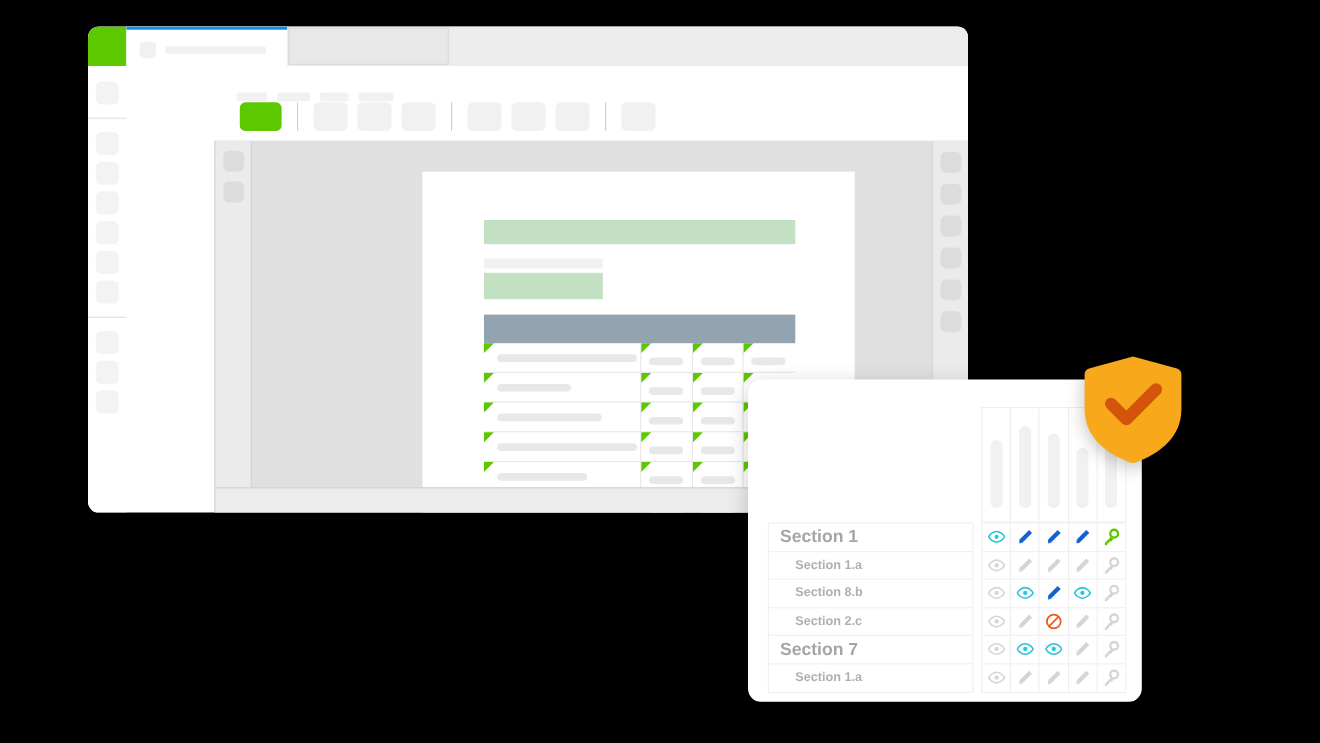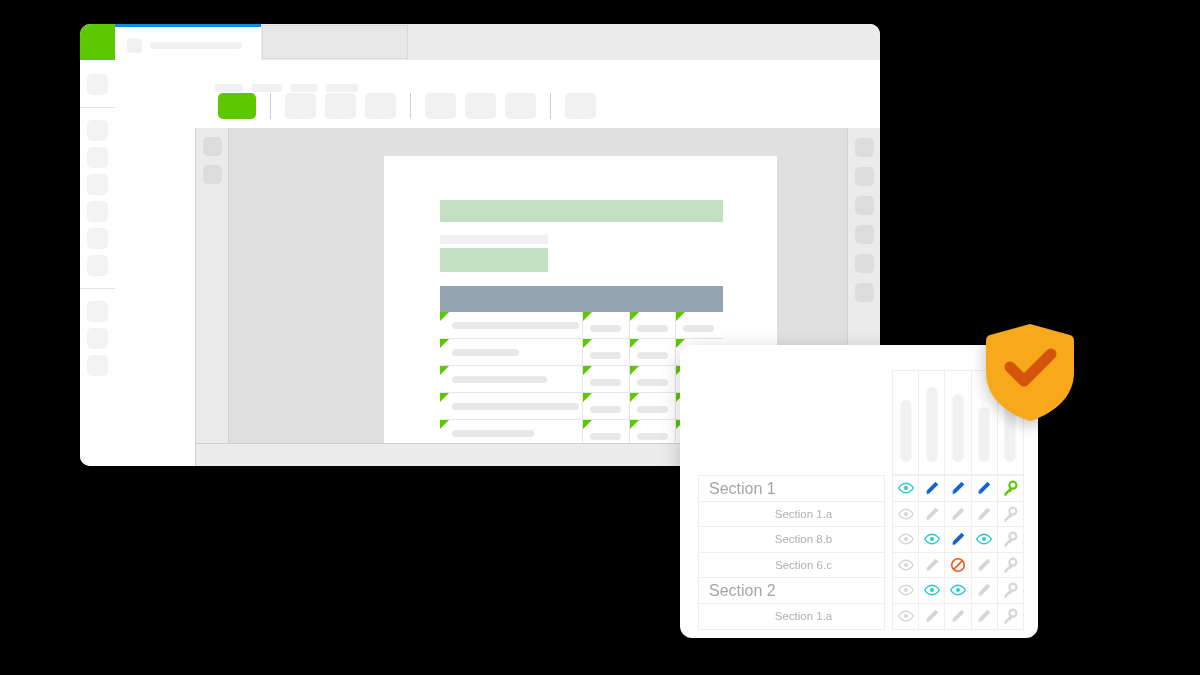--- a/index.html
+++ b/index.html
@@ -336,32 +336,32 @@
     box-sizing: border-box;
   }
   .perm-label-row {
     height: 25.5px;
     line-height: 25.5px;
     border-bottom: 1px solid #efefef;
     color: #aaaaaa;
     box-sizing: border-box;
     white-space: nowrap;
     overflow: hidden;
+    font-weight: bold;
   }
   .perm-label-row:last-child { border-bottom: none; }
   .perm-label-row.lvl0 {
     font-size: 16px;
     padding-left: 10px;
     color: #a6a6a6;
   }
   .perm-label-row.lvl1 {
     font-size: 11.5px;
     padding-left: 24px;
     color: #b0b0b0;
-    text-align: center;
   }
 
   .perm-grid {
     position: absolute;
     left: 212px;
     top: 130px;
     width: 132px;
     border: 1px solid #efefef;
     box-sizing: border-box;
   }
@@ -600,22 +600,22 @@
         <div class="perm-head-bar" style="height: 55px;"></div>
       </div>
       <div class="perm-head-col">
         <div class="perm-head-bar" style="height: 60px;"></div>
       </div>
     </div>
   <div class="perm-labels" id="perm-labels">
       <div class="perm-label-row lvl0">Section 1</div>
       <div class="perm-label-row lvl1">Section 1.a</div>
       <div class="perm-label-row lvl1">Section 8.b</div>
-      <div class="perm-label-row lvl1">Section 6.c</div>
-      <div class="perm-label-row lvl0">Section 2</div>
+      <div class="perm-label-row lvl1">Section 2.c</div>
+      <div class="perm-label-row lvl0">Section 7</div>
       <div class="perm-label-row lvl1">Section 1.a</div>
     </div>
   <div class="perm-grid" id="perm-grid">
       <div class="perm-grid-row">
         <div class="perm-cell">
           <svg viewBox="0 0 24 24" width="16" height="16">
             <path d="M12 4.8C6.6 4.8 2.4 9.4 1.2 12c1.2 2.6 5.4 7.2 10.8 7.2S21.6 14.6 22.8 12C21.6 9.4 17.4 4.8 12 4.8z" fill="none" stroke="#24C7D8" stroke-width="2.1"></path>
             <circle cx="12" cy="12" r="2.9" fill="#24C7D8"></circle>
           </svg>
         </div>

